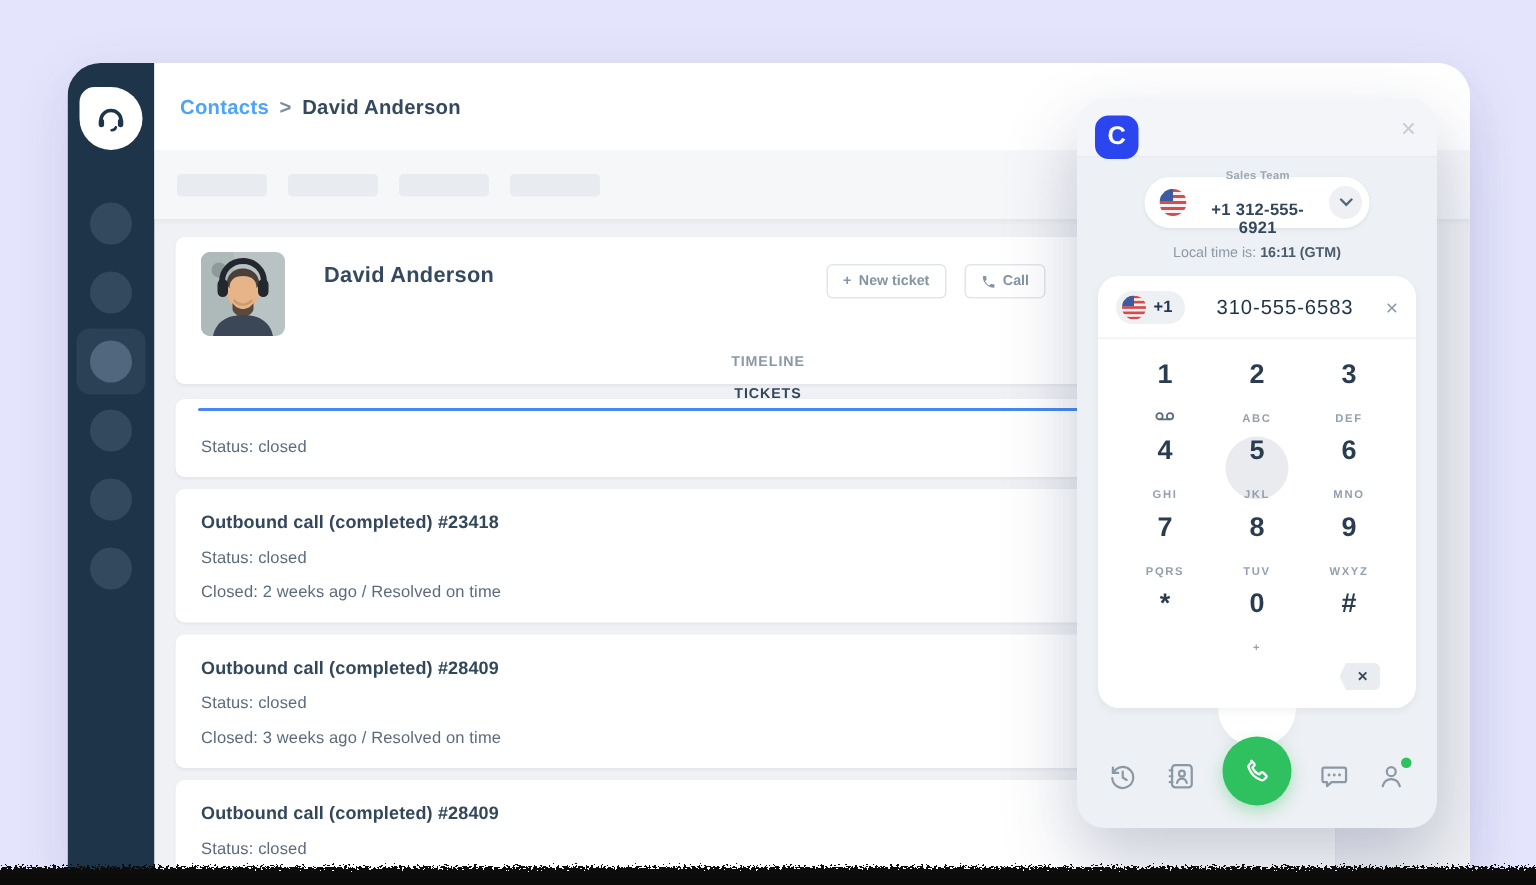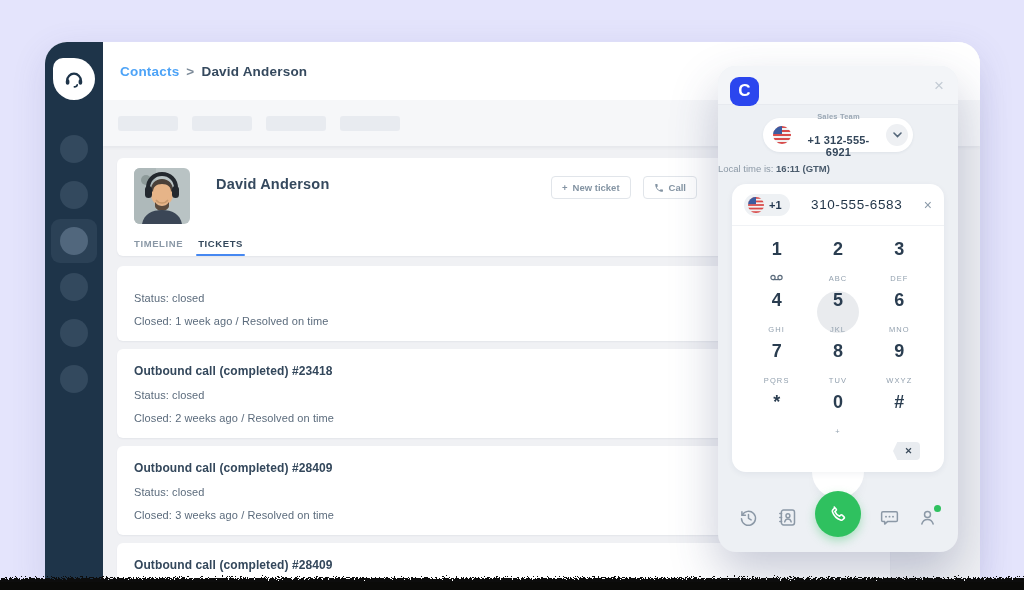--- a/index.html
+++ b/index.html
@@ -63,21 +63,21 @@
   .contact-card { position:relative; margin-bottom:10px; }
   .contact-head { display:flex; align-items:flex-start; padding:10px 0 0 17px; height:68px; }
   .avatar { width:56px; height:56px; border-radius:6px; overflow:hidden; flex:0 0 56px; }
   .contact-name { font-size:14.5px; font-weight:700; color:#35495e; margin:8px 0 0 26px; letter-spacing:.2px; }
   .head-buttons { position:absolute; top:18px; right:193px; display:flex; gap:12px; }
   .btn {
     font-family:inherit; font-size:9.5px; color:#8494a3; background:#fff;
     border:1px solid #e1e5ea; border-radius:4px; padding:5px 10px;
     display:flex; align-items:center; gap:5px; cursor:pointer; font-weight:600;
   }
-  .tabs-row { display:flex; gap:15px; padding:6px 0 0 17px; height:30px; }
+  .tabs-row { display:flex; padding:6px 0 0 17px; height:30px;flex-direction:column; }
   .tab {
     font-size:9.5px; letter-spacing:.6px; color:#8a98a6; font-weight:700;
     padding:4px 0 6px 0; position:relative; cursor:pointer; background:none; border:none;
     font-family:inherit;
   }
   .tab.active { color:#33475b; }
   .tab.active::after {
     content:""; position:absolute; left:-2px; right:-2px; bottom:0;
     height:2px; background:#4688f1; border-radius:1px;
   }
@@ -113,21 +113,21 @@
     box-shadow:0 1px 3px rgba(30,50,80,.07); cursor:pointer; border:none;
     font-family:inherit; gap:15px;
   }
   .line-info { flex:1; text-align:center; }
   .line-team { font-size:7.5px; color:#9aa7b4; font-weight:600; letter-spacing:.2px; }
   .line-number { font-size:11px; color:#33465a; font-weight:700; margin-top:13px; letter-spacing:.2px; }
   .chevron-circle {
     width:22px; height:22px; border-radius:50%; background:#eef0f3;
     display:flex; align-items:center; justify-content:center; flex:0 0 22px;
   }
-  .local-time { text-align:left; font-size:9.5px; color:#8c99a6; margin-top:11px; }
+  .local-time { text-align:center; font-size:9.5px; color:#8c99a6; margin-top:11px; }
   .local-time b { color:#4a5b6c; font-weight:700; }
 
   .numpad-card {
     margin:10px 14px 0 14px; background:#fff; border-radius:14px;
     box-shadow:0 2px 6px rgba(30,50,80,.06); position:relative; z-index:2;
   }
   .number-row { height:42px; display:flex; align-items:center; padding:0 12px; border-bottom:1px solid #f0f2f5; }
   .dialcode-chip {
     display:flex; align-items:center; gap:5px; background:#eef1f4;
     border-radius:12px; padding:3px 8px 3px 4px;
@@ -137,21 +137,21 @@
   .clear-x { color:#8a99a8; font-size:14px; background:none; border:none; cursor:pointer; line-height:1; }
 
   .keypad { display:grid; grid-template-columns:repeat(3,1fr); padding:10px 14px 0 14px; }
   .key {
     height:51px; display:flex; flex-direction:column; align-items:center; justify-content:center;
     background:none; border:none; cursor:pointer; position:relative; font-family:inherit;
   }
   .key .halo { position:absolute; width:42px; height:42px; border-radius:50%; background:transparent; top:4px; }
   .key.active .halo { background:#e9ebee; }
   .kd { font-size:18px; font-weight:600; color:#2a3d50; position:relative; z-index:1; line-height:1.1; }
-  .ks { font-size:7.5px; color:#93a1af; letter-spacing:1.1px; font-weight:400; margin-top:14px; position:relative; z-index:1; height:9px; }
+  .ks { font-size:7.5px; color:#93a1af; letter-spacing:1.1px; font-weight:700; margin-top:14px; position:relative; z-index:1; height:9px; }
   .bksp-row { display:flex; justify-content:flex-end; padding:2px 24px 12px 0; }
   .bksp {
     width:27px; height:18px; background:#e9ecf0; border:none; cursor:pointer;
     border-radius:4px; clip-path:polygon(16% 0,100% 0,100% 100%,16% 100%,0 50%);
     display:flex; align-items:center; justify-content:center;
     font-size:9px; font-weight:800; color:#3a4a5a; padding-left:4px;
   }
   .bump {
     width:52px; height:52px; border-radius:50%; background:#fff;
     margin:-26px auto 0 auto; position:relative; z-index:1;
@@ -259,21 +259,20 @@
           </div>
         </div>
         <div class="tabs-row">
           <button class="tab">TIMELINE</button>
           <button class="tab active">TICKETS</button>
         </div>
       </div>
 
       <div class="card ticket-card">
         <div class="ticket-line">Status: closed</div>
-        <div class="ticket-line">Closed: 1 week ago / Resolved on time</div>
       </div>
 
       <div class="card ticket-card">
         <div class="ticket-title">Outbound call (completed) #23418</div>
         <div class="ticket-line">Status: closed</div>
         <div class="ticket-line">Closed: 2 weeks ago / Resolved on time</div>
       </div>
 
       <div class="card ticket-card">
         <div class="ticket-title">Outbound call (completed) #28409</div>

